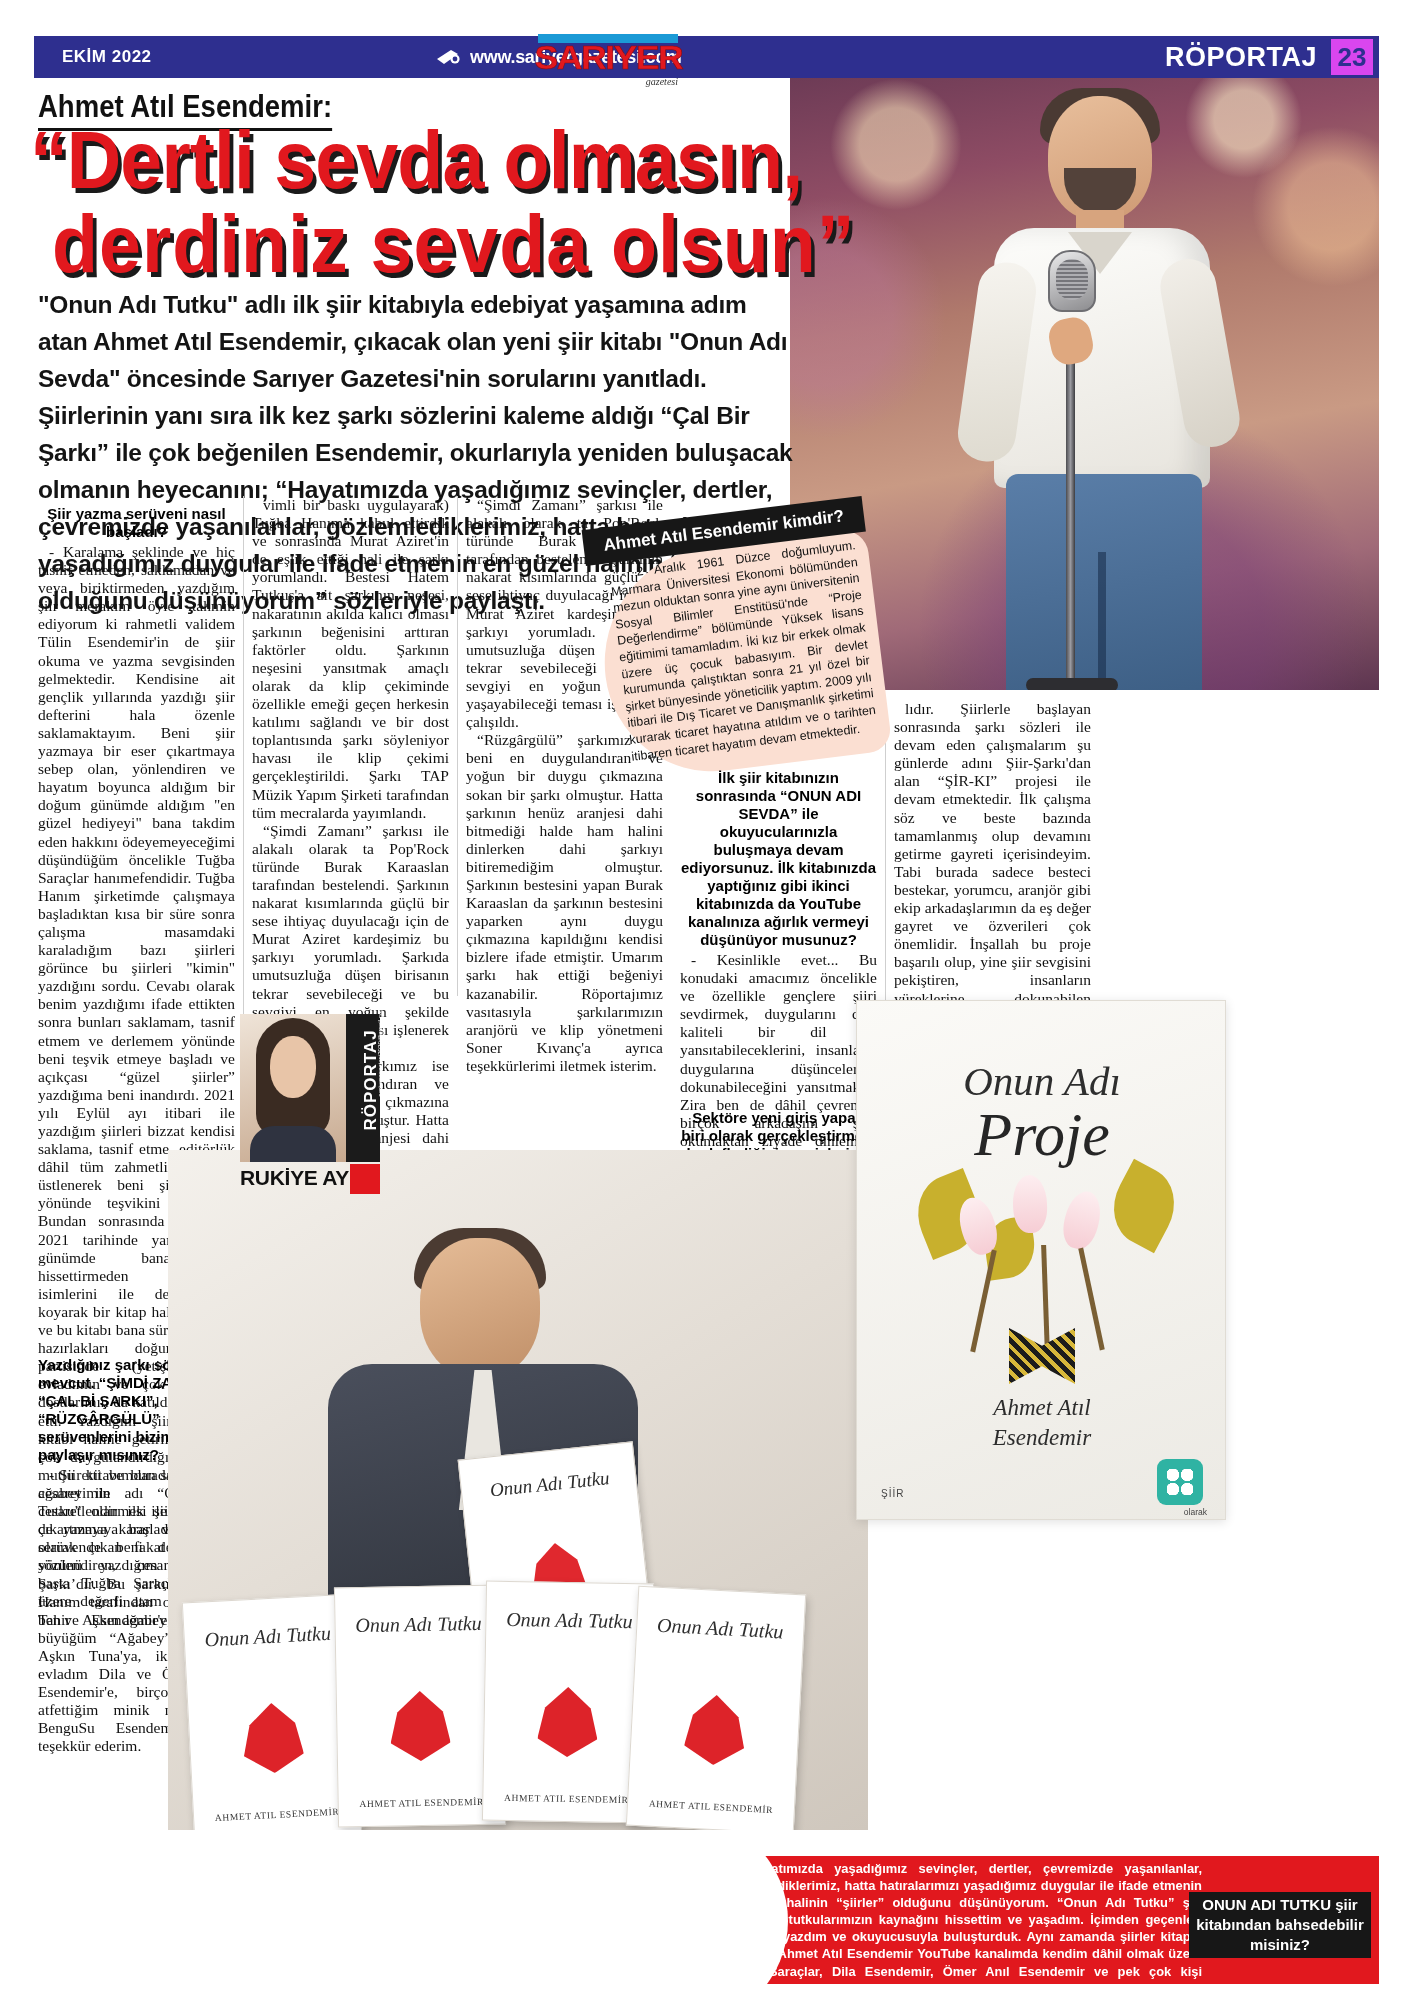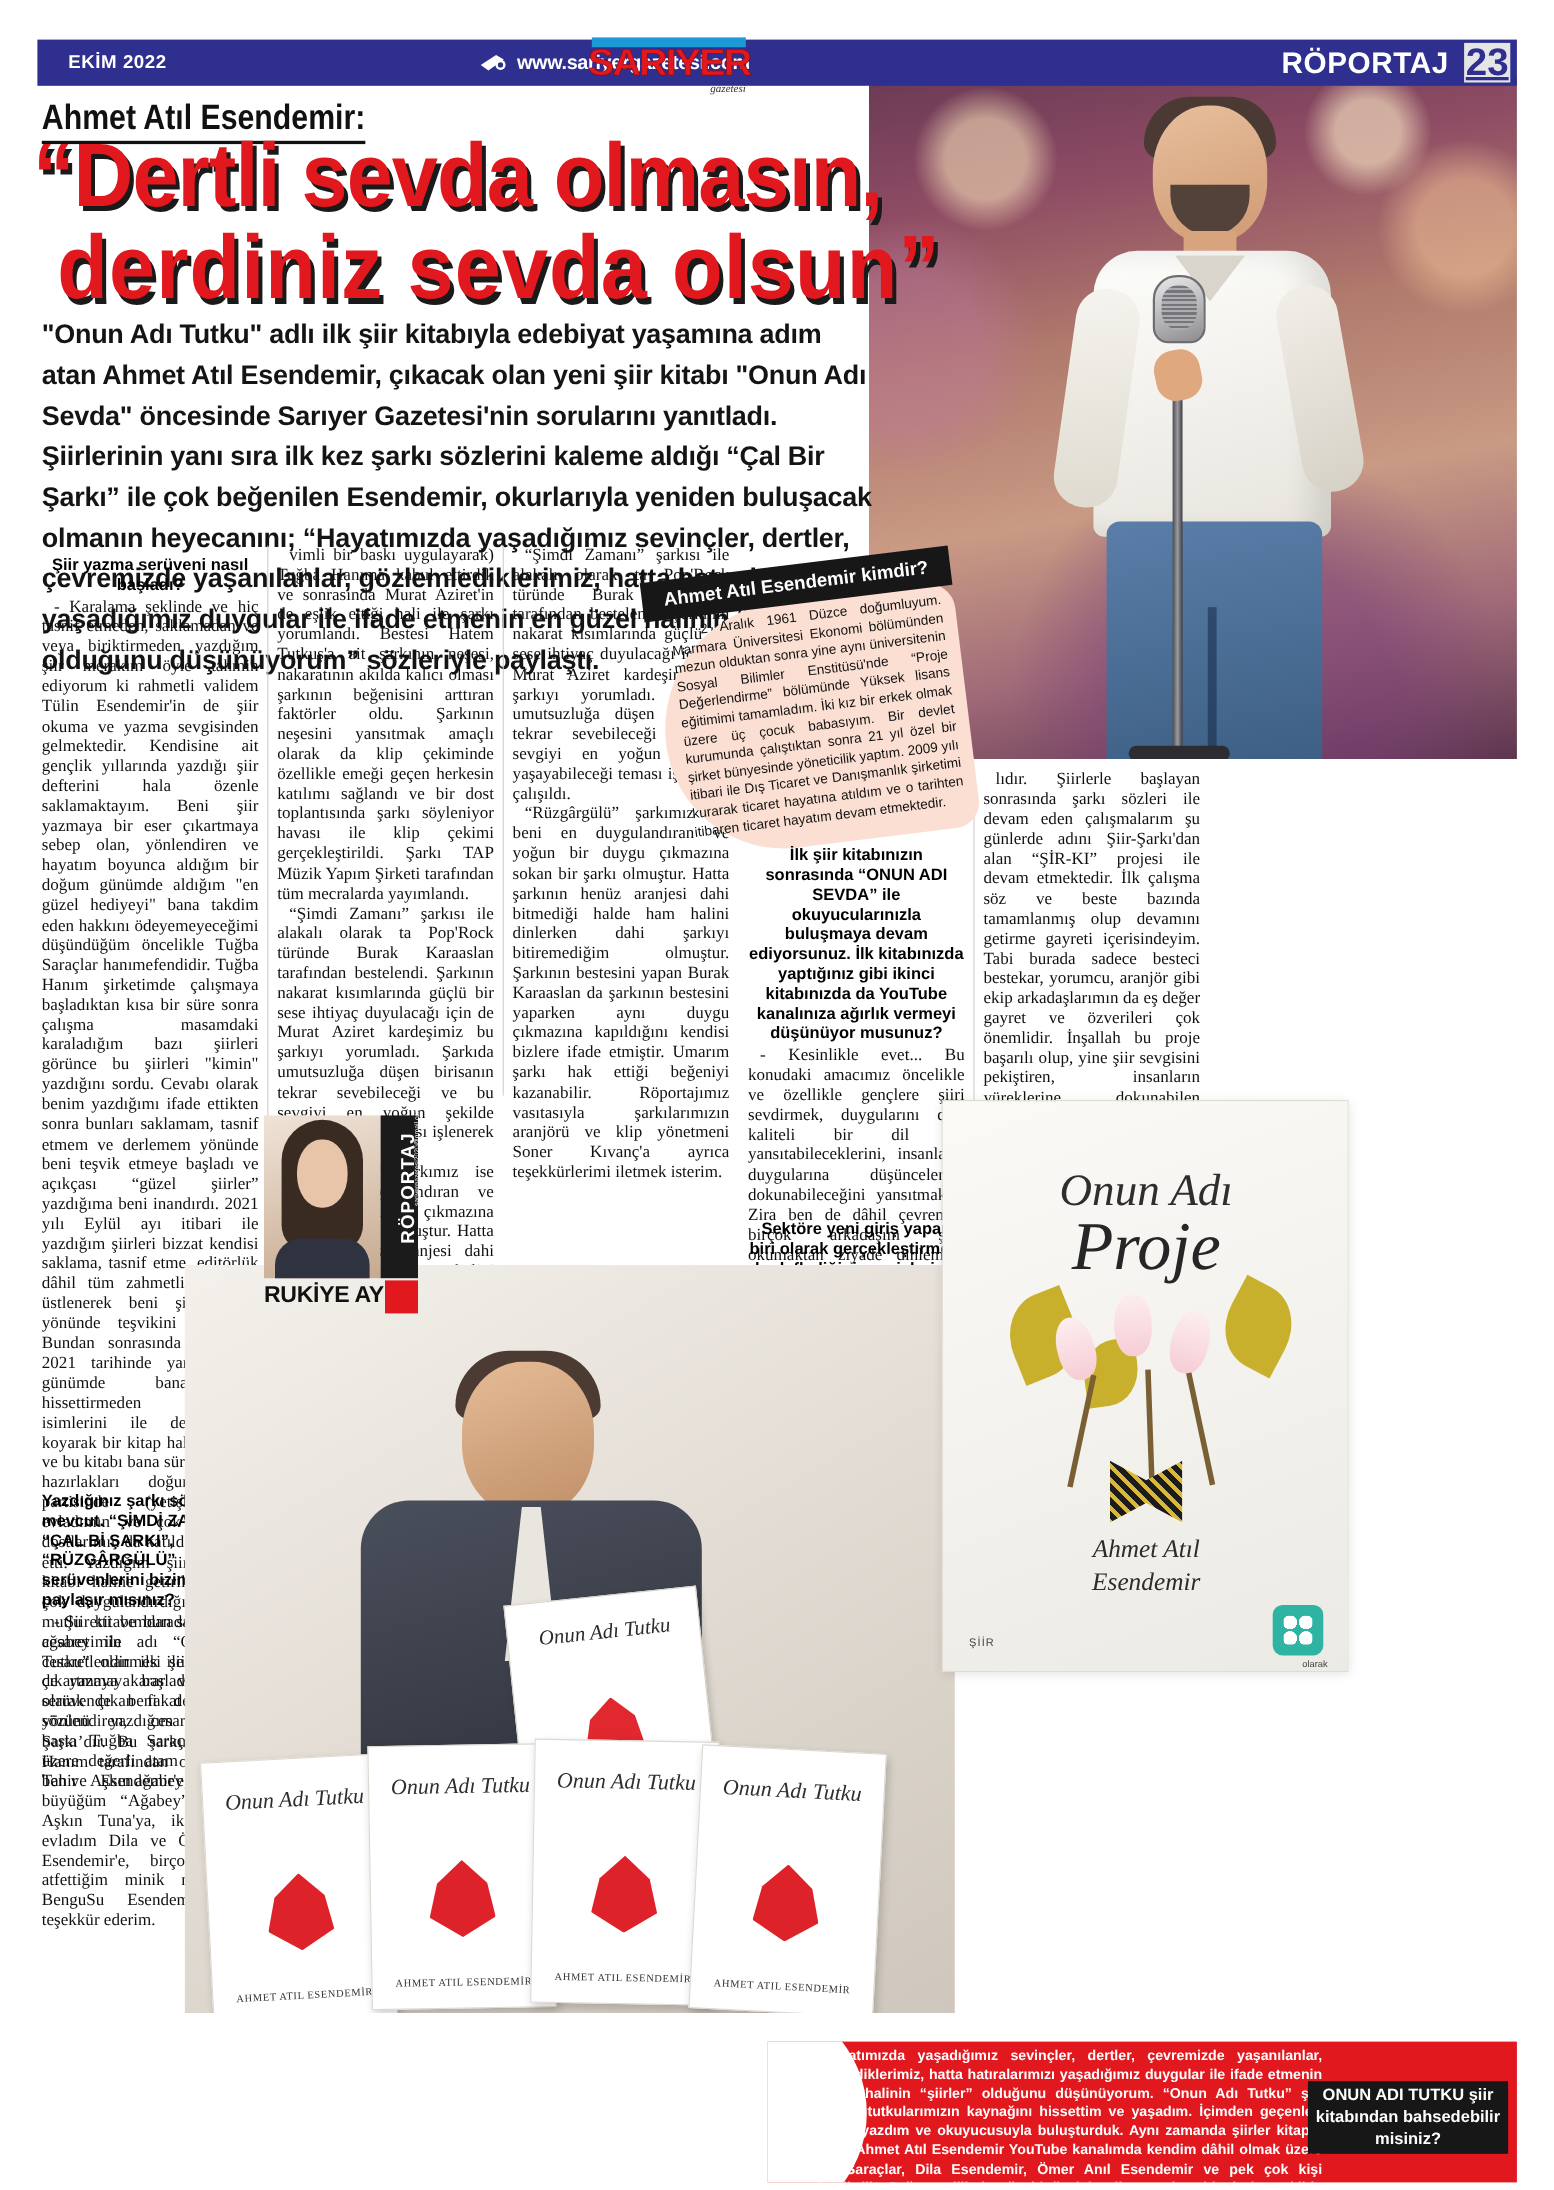--- a/index.html
+++ b/index.html
@@ -92,26 +92,26 @@
     color: #ffffff;
     font-family: "Liberation Sans", sans-serif;
     font-weight: bold;
     font-size: 27px;
     letter-spacing: .5px;
   }
   .topbar-pagenum {
     position: absolute;
     right: 6px; top: 3px;
     width: 42px; height: 36px;
-    background: #e5e5e5;
+    background: #d946ef;
     color: #2e2f8f;
     font-family: "Liberation Sans", sans-serif;
     font-weight: bold;
-    font-size: 35px;
-    display: flex; align-items: center; justify-content: center; text-decoration: underline;
+    font-size: 26px;
+    display: flex; align-items: center; justify-content: center;
   }
 
   
   .hero-photo {
     position: absolute;
     left: 790px; top: 70px;
     width: 589px; height: 620px;
     overflow: hidden;
     background: linear-gradient(170deg,#6b3a55 0%, #8e4c64 18%, #b07a6c 38%, #c99a84 60%, #a06a78 80%, #5d3550 100%);
   }

